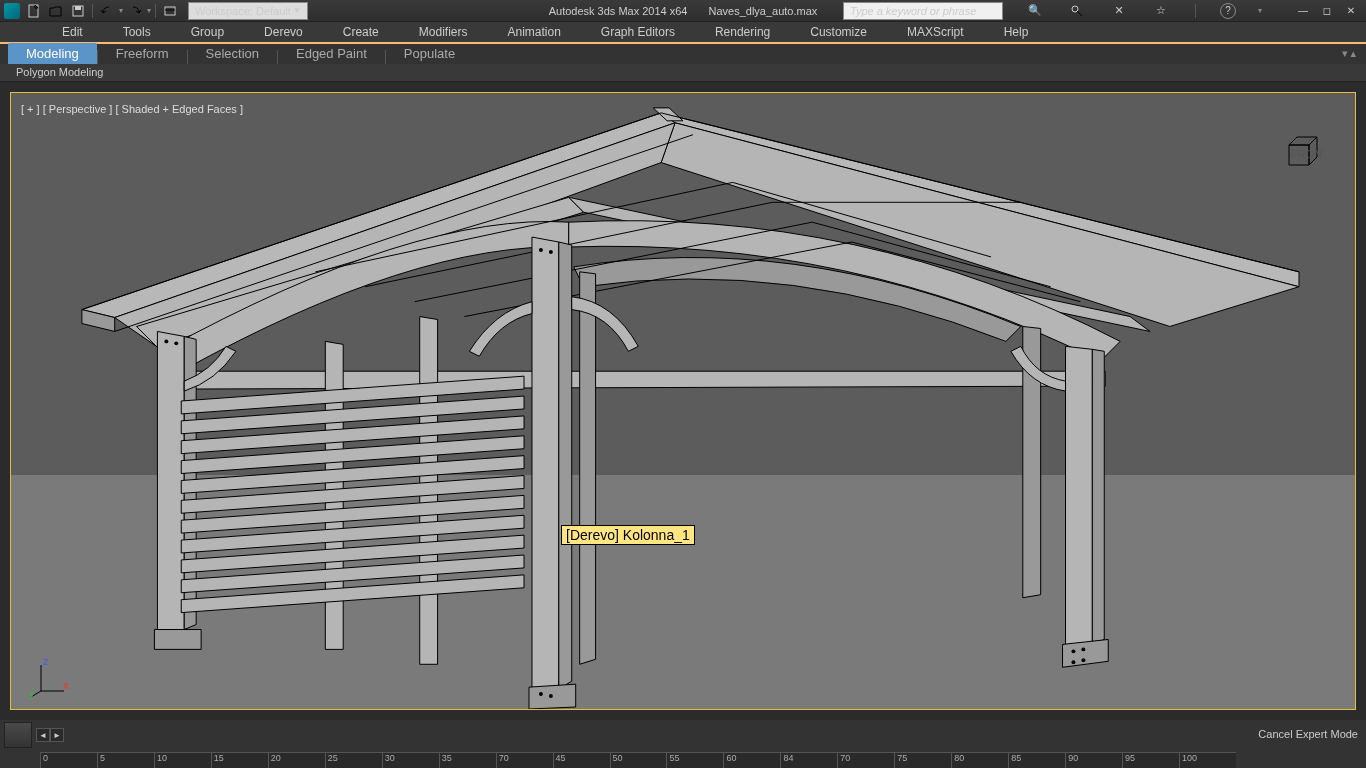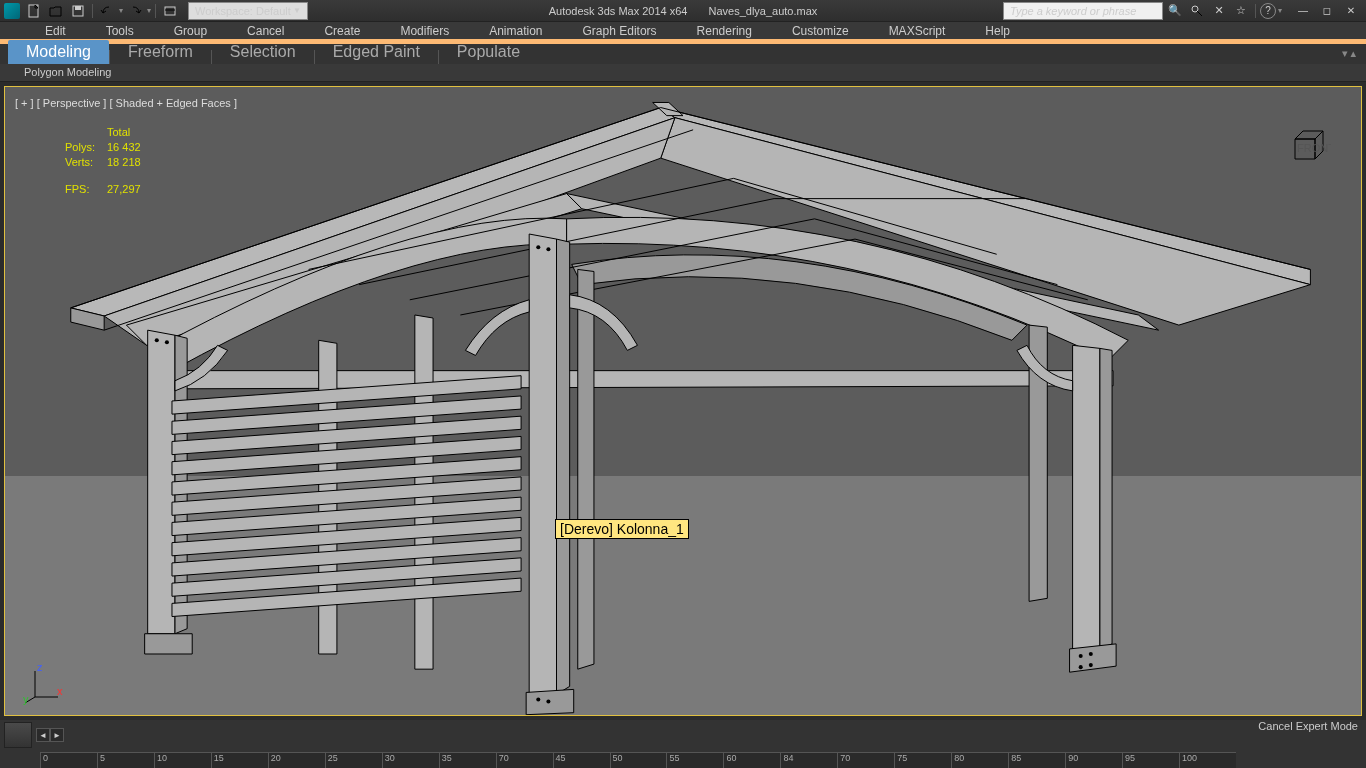--- a/index.html
+++ b/index.html
@@ -4,54 +4,54 @@
 <style>
 *{margin:0;padding:0;box-sizing:border-box;font-family:"Segoe UI",Tahoma,sans-serif;font-size:11px;color:#ccc;user-select:none}
 body{width:1366px;height:768px;background:#333;overflow:hidden;position:relative}
 .titlebar{height:22px;background:linear-gradient(#3a3a3a,#2e2e2e);display:flex;align-items:center;padding:0 4px;border-bottom:1px solid #222}
 .app-icon{width:16px;height:16px;background:linear-gradient(135deg,#0099aa,#006677);border-radius:2px;margin-right:4px}
 .qat{display:flex;gap:2px;align-items:center}
 .qat-btn{width:20px;height:18px;display:flex;align-items:center;justify-content:center;border-radius:2px}
 .qat-sep{width:1px;height:14px;background:#555;margin:0 2px}
 .workspace-dd{background:#ddd;color:#000;height:18px;padding:0 6px;display:flex;align-items:center;border:1px solid #888;margin-left:6px;font-size:11px;min-width:120px;justify-content:space-between}
 .title-center{position:absolute;left:50%;transform:translateX(-50%);display:flex;gap:21px;font-size:11px}
-.title-right{margin-left:auto;display:flex;align-items:center;gap:2px}
+.title-right{margin-left:auto;display:flex;align-items:center;gap:22px}
 .search-box{width:160px;height:18px;background:#f0f0f0;color:#666;font-style:italic;padding:0 6px;display:flex;align-items:center;border:1px solid #888}
 .win-btns{display:flex;gap:2px;margin-left:8px}
 .win-btn{width:22px;height:16px;display:flex;align-items:center;justify-content:center;font-size:10px}
-.menubar{height:22px;background:#393939;display:flex;align-items:center;padding:0 39px;gap:28px;border-bottom:5px solid #fdba74}
+.menubar{height:22px;background:#393939;display:flex;align-items:center;padding:0 56px;gap:28px;border-bottom:2px solid #fdba74}
 .menu-item{font-size:12px;padding:2px 6px}
 .ribbon-tabs{height:20px;background:#333;display:flex;align-items:flex-end;padding-left:8px;position:relative}
-.ribbon-tab{padding:3px 18px;font-size:16px;color:#aaa}
+.ribbon-tab{padding:3px 18px;font-size:13px;color:#aaa}
 .ribbon-tab.active{background:#5a94c8;color:#fff;border-radius:2px 2px 0 0}
 .ribbon-sep{width:1px;height:14px;background:#555}
 .ribbon-chev{position:absolute;right:10px;top:3px;color:#888}
-.ribbon-panel{height:18px;background:#393939;padding:2px 24px;font-size:11px;border-bottom:1px solid #222}
-.viewport-container{position:absolute;top:82px;left:0;right:0;bottom:48px;background:#2b2b2b;padding:4px}
+.ribbon-panel{height:18px;background:#393939;padding:2px 16px;font-size:11px;border-bottom:1px solid #222}
+.viewport-container{position:absolute;top:82px;left:0;right:0;bottom:48px;background:#2b2b2b;padding:10px}
 .viewport{width:100%;height:100%;background:#5c5c5c;border:1px solid #e0c040;position:relative;overflow:hidden}
 .vp-label{position:absolute;top:10px;left:10px;font-size:11px;color:#ddd;z-index:10}
 .stats{position:absolute;top:38px;left:60px;z-index:10;font-size:11px;line-height:15px}
 .stats-row{display:flex}
 .stats-lbl{color:#e0e000;width:42px}
 .stats-val{color:#e0e000}
 .stats-hdr{color:#e0e000;margin-left:42px}
 .floor{position:absolute;left:0;right:0;bottom:0;height:38%;background:#7a7a7a}
 .model-svg{position:absolute;inset:0;width:100%;height:100%}
 .tooltip{position:absolute;background:#ffe680;color:#000;border:1px solid #000;padding:1px 4px;font-size:14px;z-index:20}
 .axis-gizmo{position:absolute;bottom:10px;left:18px;width:40px;height:40px;z-index:10}
 .viewcube{position:absolute;top:40px;right:30px;width:44px;height:38px;z-index:10}
 .timeline{position:absolute;bottom:18px;left:0;right:0;height:30px;background:#333;display:flex;align-items:center}
 .time-slider{width:28px;height:26px;background:linear-gradient(#4a4a4a,#333);border:1px solid #222;margin:0 4px}
 .tl-scroll-l,.tl-scroll-r{width:14px;height:14px;background:#2a2a2a;border:1px solid #555;display:flex;align-items:center;justify-content:center;font-size:8px}
 .tl-track{flex:1;height:14px;background:#2a2a2a;border:1px solid #555;position:relative;margin:0}
 .tl-key{position:absolute;left:4px;top:-1px;background:#444;border:1px solid #999;padding:0 6px;font-size:10px;height:15px;line-height:13px}
 .tl-bar{position:absolute;left:100px;right:0;top:0;bottom:0;background:#3a3a3a}
 .tl-ruler{position:absolute;bottom:0;left:40px;right:130px;height:16px;background:#2a2a2a;display:flex;border-top:1px solid #555}
 .ruler-tick{flex:1;border-left:1px solid #555;font-size:9px;padding-left:2px;color:#aaa;position:relative}
-.status-right{position:absolute;right:8px;bottom:36px;font-size:11px;color:#ccc}
+.status-right{position:absolute;right:8px;bottom:28px;font-size:11px;color:#ccc}
 svg line,svg path,svg polyline,svg polygon{stroke:#000;stroke-width:1;fill:none;vector-effect:non-scaling-stroke}
 svg .fill{fill:#b5b5b5}
 svg .fill-lt{fill:#b8b8b8}
 svg .fill-dk{fill:#999}
 </style>
 </head>
 <body>
 
 <div class="titlebar">
   <div class="app-icon"></div>
@@ -123,21 +123,21 @@
       <div class="win-btn">◻</div>
       <div class="win-btn">✕</div>
     </div>
   </div>
 </div>
 
 <div class="menubar">
   <div class="menu-item">Edit</div>
   <div class="menu-item">Tools</div>
   <div class="menu-item">Group</div>
-  <div class="menu-item">Cancel</div>
+  <div class="menu-item">Derevo</div>
   <div class="menu-item">Create</div>
   <div class="menu-item">Modifiers</div>
   <div class="menu-item">Animation</div>
   <div class="menu-item">Graph Editors</div>
   <div class="menu-item">Rendering</div>
   <div class="menu-item">Customize</div>
   <div class="menu-item">MAXScript</div>
   <div class="menu-item">Help</div>
 </div>
 
@@ -152,36 +152,20 @@
   <div class="ribbon-sep"></div>
   <div class="ribbon-tab">Populate</div>
   <div class="ribbon-chev">▾ ▴</div>
 </div>
 <div class="ribbon-panel">Polygon Modeling</div>
 
 <div class="viewport-container">
   <div class="viewport">
     <div class="floor"></div>
     <div class="vp-label">[ + ] [ Perspective ] [ Shaded + Edged Faces ]</div>
-    <div class="stats">
-      <div class="stats-hdr">Total</div>
-      <div class="stats-row">
-          <span class="stats-lbl">Polys:</span>
-          <span class="stats-val">16 432</span>
-        </div>
-      <div class="stats-row">
-          <span class="stats-lbl">Verts:</span>
-          <span class="stats-val">18 218</span>
-        </div>
-      <div style="height:12px"></div>
-      <div class="stats-row">
-          <span class="stats-lbl">FPS:</span>
-          <span class="stats-val">27,297</span>
-        </div>
-    </div>
 
     <svg class="model-svg" viewBox="0 0 1340 620">
 
       <polygon class="fill-lt" points="65,218 648,20 662,30 98,226"></polygon>
       <polygon class="fill-dk" points="65,218 98,226 98,240 65,232"></polygon>
 
       <polygon class="fill-lt" points="648,20 1290,180 1290,195 662,30"></polygon>
       <polygon class="fill" points="662,30 1290,195 1160,235 648,70"></polygon>
       <polygon class="fill" points="98,226 662,30 648,70 140,255"></polygon>
 

